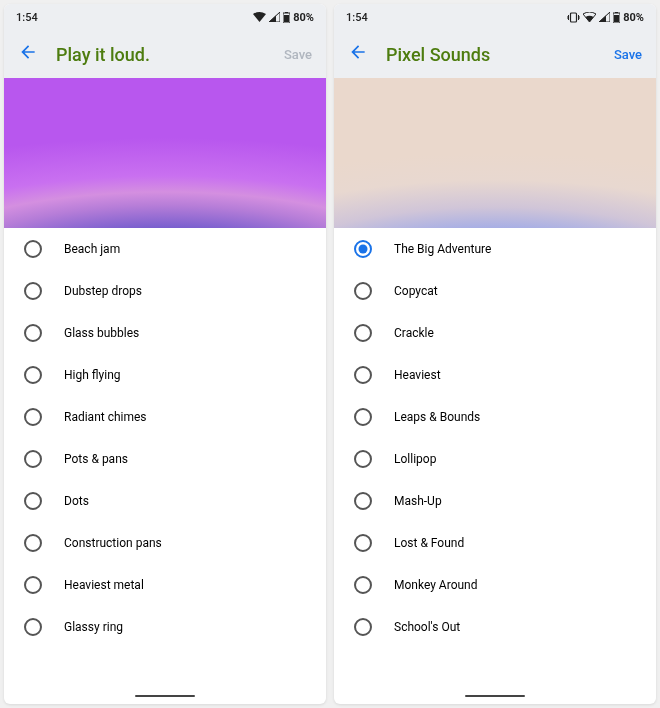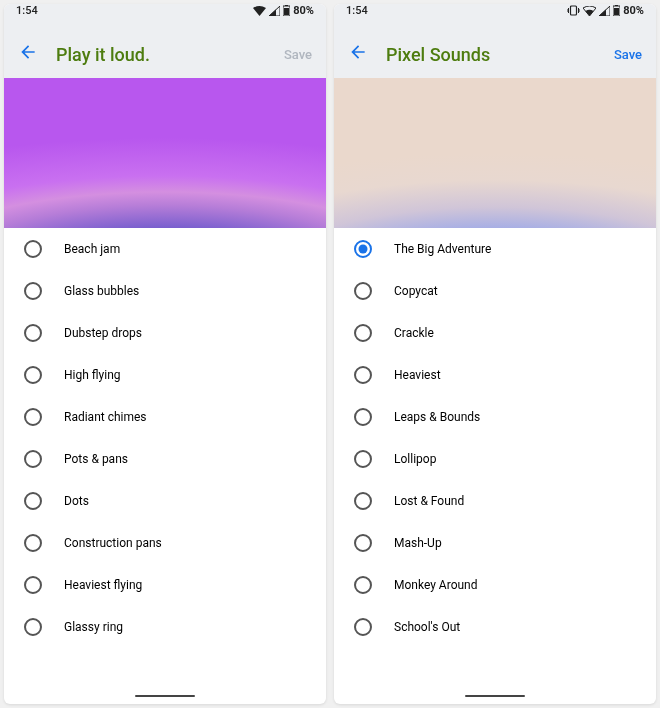--- a/index.html
+++ b/index.html
@@ -18,21 +18,21 @@
       border-radius: 6px;
       overflow: hidden;
       display: flex;
       flex-direction: column;
       box-shadow: 0 1px 3px rgba(0,0,0,0.1);
     }
     .status-bar {
       height: 26px;
       background: #edeff2;
       display: flex;
-      align-items: flex-start;
+      align-items: center;
       justify-content: space-between;
       padding: 0 12px;
       font-size: 11px;
       font-weight: 500;
       color: #222;
     }
     .status-right {
       display: flex;
       align-items: center;
       gap: 3px;
@@ -154,49 +154,49 @@
     <span class="save-btn save-disabled">Save</span>
   </div>
   <div class="hero hero-left"></div>
   <div class="list">
       <div class="item">
         <span class="radio"></span>
         <span class="item-label">Beach jam</span>
       </div>
       <div class="item">
         <span class="radio"></span>
+        <span class="item-label">Dubstep drops</span>
+      </div>
+      <div class="item">
+        <span class="radio"></span>
         <span class="item-label">Glass bubbles</span>
       </div>
       <div class="item">
         <span class="radio"></span>
-        <span class="item-label">Dubstep drops</span>
-      </div>
-      <div class="item">
-        <span class="radio"></span>
         <span class="item-label">High flying</span>
       </div>
       <div class="item">
         <span class="radio"></span>
         <span class="item-label">Radiant chimes</span>
       </div>
       <div class="item">
         <span class="radio"></span>
         <span class="item-label">Pots &amp; pans</span>
       </div>
       <div class="item">
         <span class="radio"></span>
         <span class="item-label">Dots</span>
       </div>
       <div class="item">
         <span class="radio"></span>
         <span class="item-label">Construction pans</span>
       </div>
       <div class="item">
         <span class="radio"></span>
-        <span class="item-label">Heaviest flying</span>
+        <span class="item-label">Heaviest metal</span>
       </div>
       <div class="item">
         <span class="radio"></span>
         <span class="item-label">Glassy ring</span>
       </div>
     </div>
   <div class="nav-handle"></div>
 </div>
 
 <div class="phone">
@@ -253,25 +253,25 @@
       <div class="item">
         <span class="radio"></span>
         <span class="item-label">Leaps &amp; Bounds</span>
       </div>
       <div class="item">
         <span class="radio"></span>
         <span class="item-label">Lollipop</span>
       </div>
       <div class="item">
         <span class="radio"></span>
+        <span class="item-label">Mash-Up</span>
+      </div>
+      <div class="item">
+        <span class="radio"></span>
         <span class="item-label">Lost &amp; Found</span>
-      </div>
-      <div class="item">
-        <span class="radio"></span>
-        <span class="item-label">Mash-Up</span>
       </div>
       <div class="item">
         <span class="radio"></span>
         <span class="item-label">Monkey Around</span>
       </div>
       <div class="item">
         <span class="radio"></span>
         <span class="item-label">School's Out</span>
       </div>
     </div>

